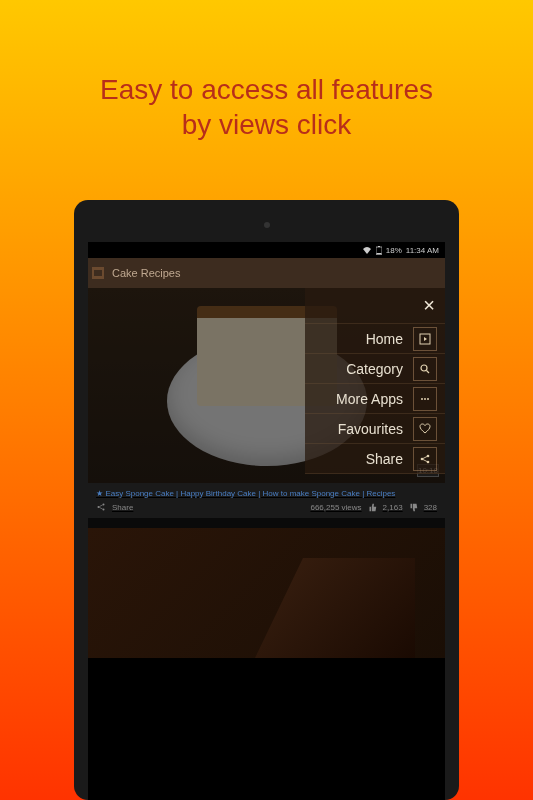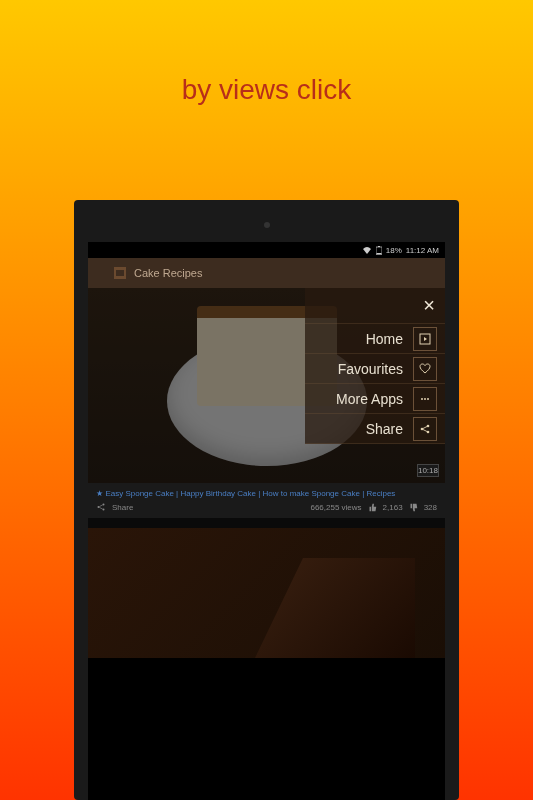--- a/index.html
+++ b/index.html
@@ -19,21 +19,21 @@
       padding-top: 72px;
       line-height: 1.25;
     }
     .tablet {
       position: absolute;
       top: 200px;
       left: 74px;
       width: 385px;
       height: 600px;
       background: #1a1a1a;
-      border-radius: 4px;
+      border-radius: 14px;
       padding: 42px 14px 0 14px;
     }
     .camera {
       position: absolute;
       top: 22px;
       left: 50%;
       transform: translateX(-50%);
       width: 6px;
       height: 6px;
       background: #333;
@@ -55,21 +55,21 @@
       padding: 0 6px;
       gap: 4px;
       color: #ccc;
       font-size: 8px;
     }
     .app-header {
       height: 30px;
       background: #3d2c1f;
       display: flex;
       align-items: center;
-      padding: 0 26px;
+      padding: 0 4px;
       color: #bfa890;
       font-size: 11px;
       position: relative;
     }
     .content-area {
       position: relative;
       background: #0a0a0a;
     }
     .video-thumb {
       position: relative;
@@ -153,20 +153,21 @@
       font-size: 12px;
     }
     .close-x {
       color: #f0e8d8;
       font-size: 20px;
       font-weight: 300;
     }
     .video-meta {
       padding: 6px 8px;
       background: #1a1a1a;
+      text-decoration: underline;
     }
     .video-title {
       color: #4a7fc4;
       font-size: 8px;
       margin-bottom: 4px;
     }
     .meta-row {
       display: flex;
       justify-content: space-between;
       align-items: center;
@@ -189,20 +190,21 @@
       height: 100px;
       background: linear-gradient(135deg, #3a2010 0%, #1a0a02 100%);
       clip-path: polygon(30% 0, 100% 0, 100% 100%, 0 100%);
     }
     svg { display: block; }
   </style>
 </head>
 <body>
 
 <div class="promo-text">
+  <div>Easy to access all features</div>
   <div>by views click</div>
 </div>
 
 <div class="tablet">
   <div class="camera"></div>
   <div class="screen">
 
     <div class="status-bar">
       <span>
         <svg width="10" height="8" viewBox="0 0 10 8">
@@ -210,21 +212,21 @@
           </svg>
       </span>
       <span>
         <svg width="6" height="9" viewBox="0 0 6 9">
             <rect x="0" y="1" width="6" height="8" fill="none" stroke="#ccc" stroke-width="0.7"></rect>
             <rect x="2" y="0" width="2" height="1" fill="#ccc"></rect>
             <rect x="0.5" y="7" width="5" height="1.5" fill="#ccc"></rect>
           </svg>
       </span>
       <span>18%</span>
-      <span>11:12 AM</span>
+      <span>11:34 AM</span>
     </div>
 
     <div class="app-header">
       <span style="margin-right:8px;">
         <svg width="12" height="12" viewBox="0 0 12 12">
             <rect width="12" height="12" fill="#6b4a2f"></rect>
             <rect x="2" y="3" width="8" height="6" fill="#3d2c1f"></rect>
           </svg>
       </span>
       <span>Cake Recipes</span>
@@ -239,34 +241,43 @@
         <div class="menu-item">
           <span class="menu-label">Home</span>
           <span class="menu-icon-box">
             <svg width="12" height="12" viewBox="0 0 12 12">
                 <rect x="1" y="1" width="10" height="10" fill="none" stroke="#e0d0b0" stroke-width="1"></rect>
                 <path d="M5 4 L8 6 L5 8 Z" fill="#e0d0b0"></path>
               </svg>
           </span>
         </div>
         <div class="menu-item">
-          <span class="menu-label">Favourites</span>
-          <span class="menu-icon-box">
-            <svg width="12" height="12" viewBox="0 0 12 12">
-                <path d="M6 10 C3 7.5 1 5.5 1 3.5 C1 2 2 1 3.5 1 C4.5 1 5.5 1.7 6 2.5 C6.5 1.7 7.5 1 8.5 1 C10 1 11 2 11 3.5 C11 5.5 9 7.5 6 10 Z" fill="none" stroke="#e0d0b0" stroke-width="1"></path>
+          <span class="menu-label">Category</span>
+          <span class="menu-icon-box">
+            <svg width="12" height="12" viewBox="0 0 12 12">
+                <circle cx="5" cy="5" r="3" fill="none" stroke="#e0d0b0" stroke-width="1.2"></circle>
+                <line x1="7.5" y1="7.5" x2="10" y2="10" stroke="#e0d0b0" stroke-width="1.2"></line>
               </svg>
           </span>
         </div>
         <div class="menu-item">
           <span class="menu-label">More Apps</span>
           <span class="menu-icon-box">
             <svg width="12" height="12" viewBox="0 0 12 12">
                 <circle cx="3" cy="6" r="1" fill="#e0d0b0"></circle>
                 <circle cx="6" cy="6" r="1" fill="#e0d0b0"></circle>
                 <circle cx="9" cy="6" r="1" fill="#e0d0b0"></circle>
+              </svg>
+          </span>
+        </div>
+        <div class="menu-item">
+          <span class="menu-label">Favourites</span>
+          <span class="menu-icon-box">
+            <svg width="12" height="12" viewBox="0 0 12 12">
+                <path d="M6 10 C3 7.5 1 5.5 1 3.5 C1 2 2 1 3.5 1 C4.5 1 5.5 1.7 6 2.5 C6.5 1.7 7.5 1 8.5 1 C10 1 11 2 11 3.5 C11 5.5 9 7.5 6 10 Z" fill="none" stroke="#e0d0b0" stroke-width="1"></path>
               </svg>
           </span>
         </div>
         <div class="menu-item">
           <span class="menu-label">Share</span>
           <span class="menu-icon-box">
             <svg width="12" height="12" viewBox="0 0 12 12">
                 <circle cx="3" cy="6" r="1.3" fill="#e0d0b0"></circle>
                 <circle cx="9" cy="3" r="1.3" fill="#e0d0b0"></circle>
                 <circle cx="9" cy="9" r="1.3" fill="#e0d0b0"></circle>

